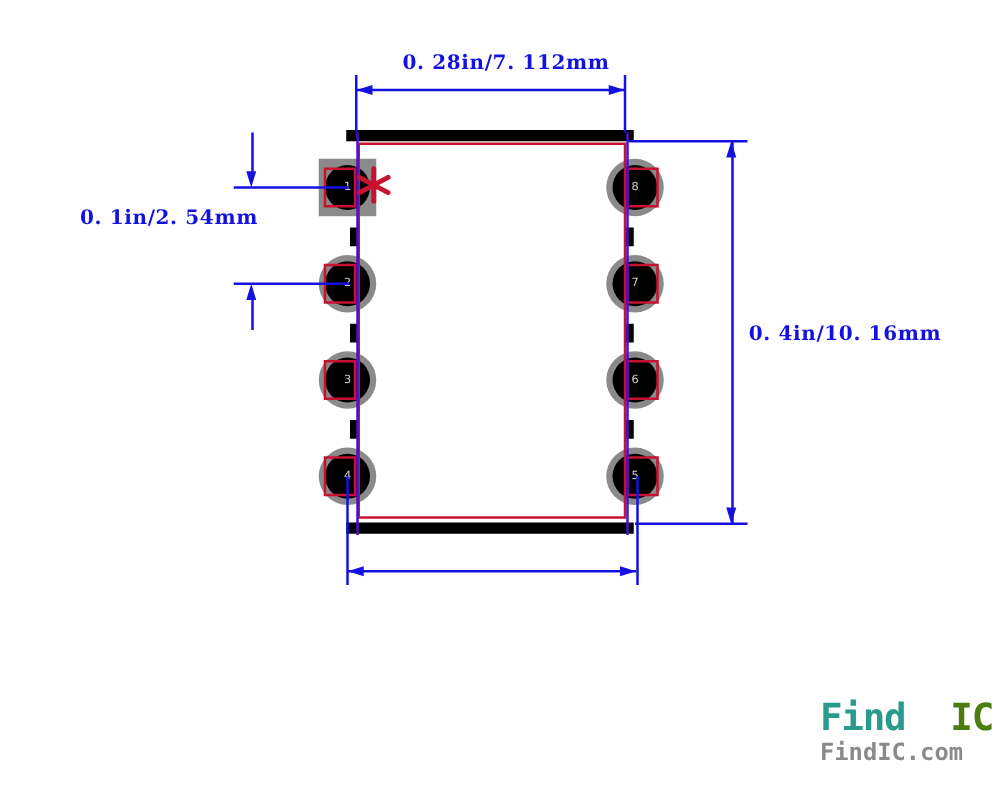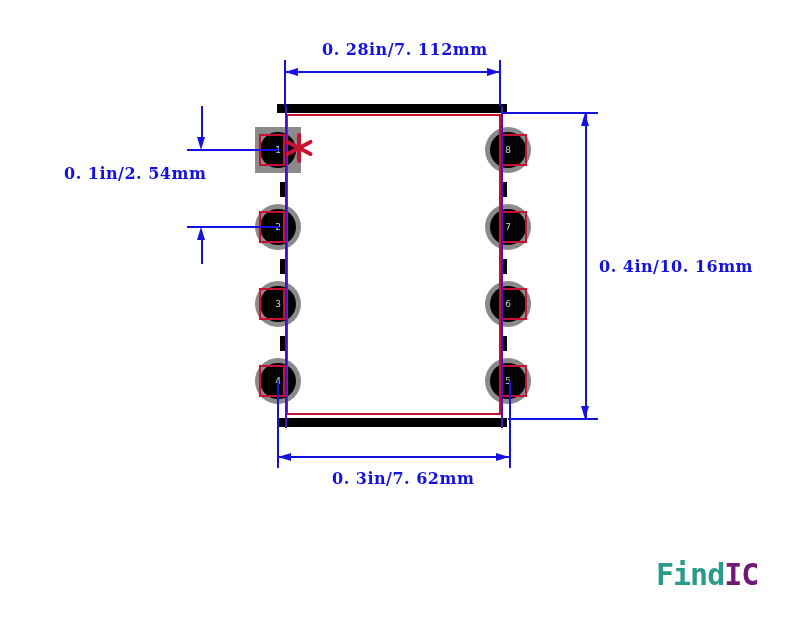--- a/index.html
+++ b/index.html
@@ -45,32 +45,31 @@
   
   #ast{position:absolute;left:287px;top:133px;width:24px;height:30px;z-index:6;}
   #ast .sp{position:absolute;left:10px;top:0;width:4px;height:30px;background:#c81232;
            border-radius:2px;}
   #ast .sp.a{transform:rotate(62deg);} #ast .sp.b{transform:rotate(-62deg);}
 
   
   #logo{position:absolute;left:656px;top:560px;width:134px;z-index:7;
         font-family:"DejaVu Sans Mono",monospace;line-height:1;}
   #logo .l1{font-size:30px;font-weight:bold;letter-spacing:-1px;}
-  #logo .teal{color:#2a9b8a;} #logo .orange{color:#701a75;}
+  #logo .teal{color:#2a9b8a;} #logo .orange{color:#4d7c0f;margin-left:36px;}
   #logo .l2{font-size:19px;font-weight:bold;color:#8a8a8a;margin-top:3px;letter-spacing:0;}
 </style>
 </head>
 <body>
 
 <div id="stage">
 
   <div class="dimtext" style="left:322px;top:40px;">0. 28in/7. 112mm</div>
   <div class="dimtext" style="left:64px;top:164px;">0. 1in/2. 54mm</div>
   <div class="dimtext" style="left:599px;top:257px;text-align:center;">0. 4in/10. 16mm</div>
-  <div class="dimtext" style="left:332px;top:469px;">0. 3in/7. 62mm</div>
 
   <div class="hline" style="left:285px;top:71px;width:215px;"></div>
   <div class="arr left" style="left:285px;top:68px;"></div>
   <div class="arr right" style="left:487px;top:68px;"></div>
   <div class="vline" style="left:284px;top:60px;height:46px;"></div>
   <div class="vline" style="left:499px;top:60px;height:46px;"></div>
 
   <div class="vpurple" style="left:285px;top:106px;height:322px;"></div>
   <div class="vpurple" style="left:501px;top:106px;height:322px;"></div>
 
@@ -146,15 +145,16 @@
   <div class="hline" style="left:508px;top:418px;width:90px;"></div>
 
   <div class="vline" style="left:277px;top:381px;height:87px;"></div>
   <div class="vline" style="left:509px;top:381px;height:87px;"></div>
   <div class="hline" style="left:278px;top:456px;width:231px;"></div>
   <div class="arr left" style="left:278px;top:453px;"></div>
   <div class="arr right" style="left:496px;top:453px;"></div>
 
   <div id="logo">
     <div class="l1"><span class="teal">Find</span><span class="orange">IC</span></div>
+    <div class="l2">FindIC.com</div>
   </div>
 
 </div>
 
 </body></html>

